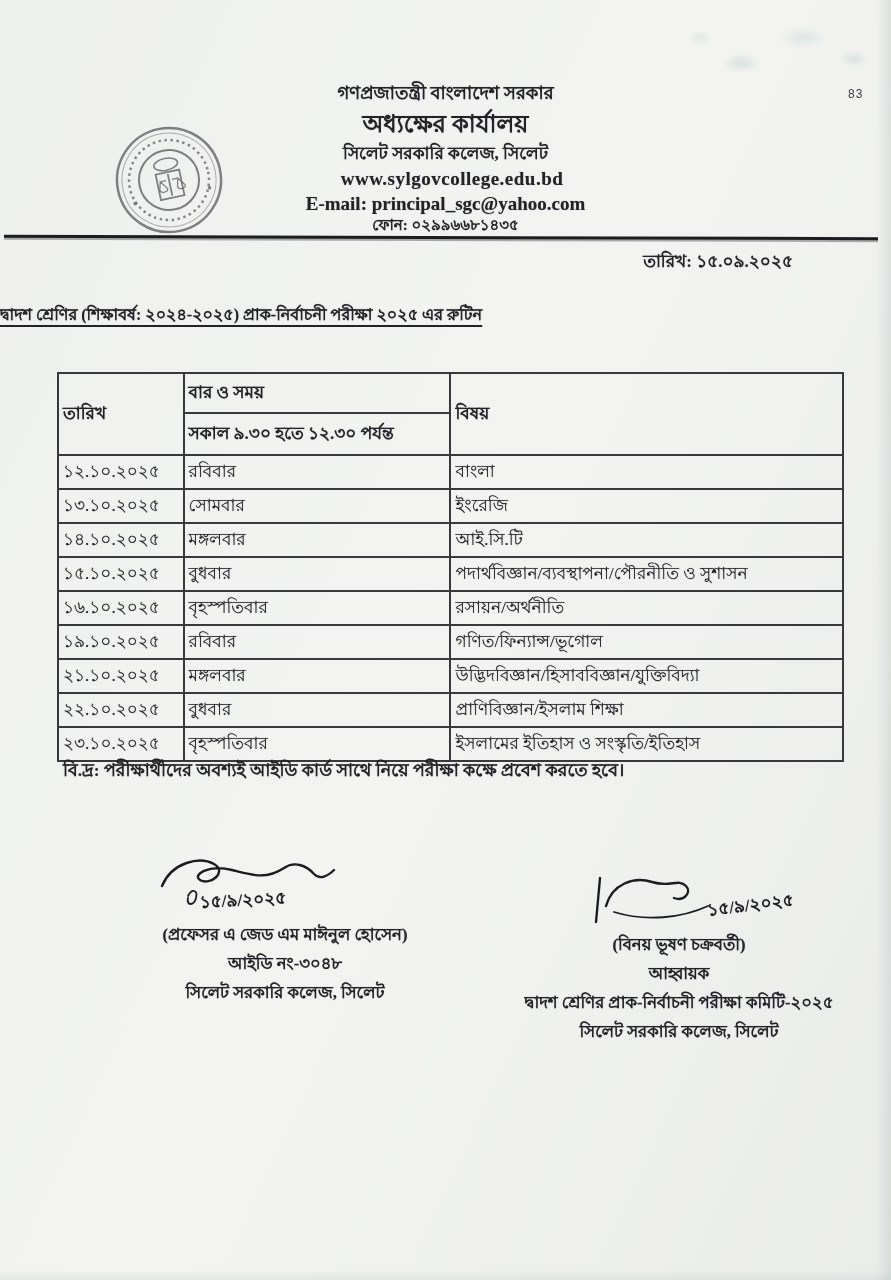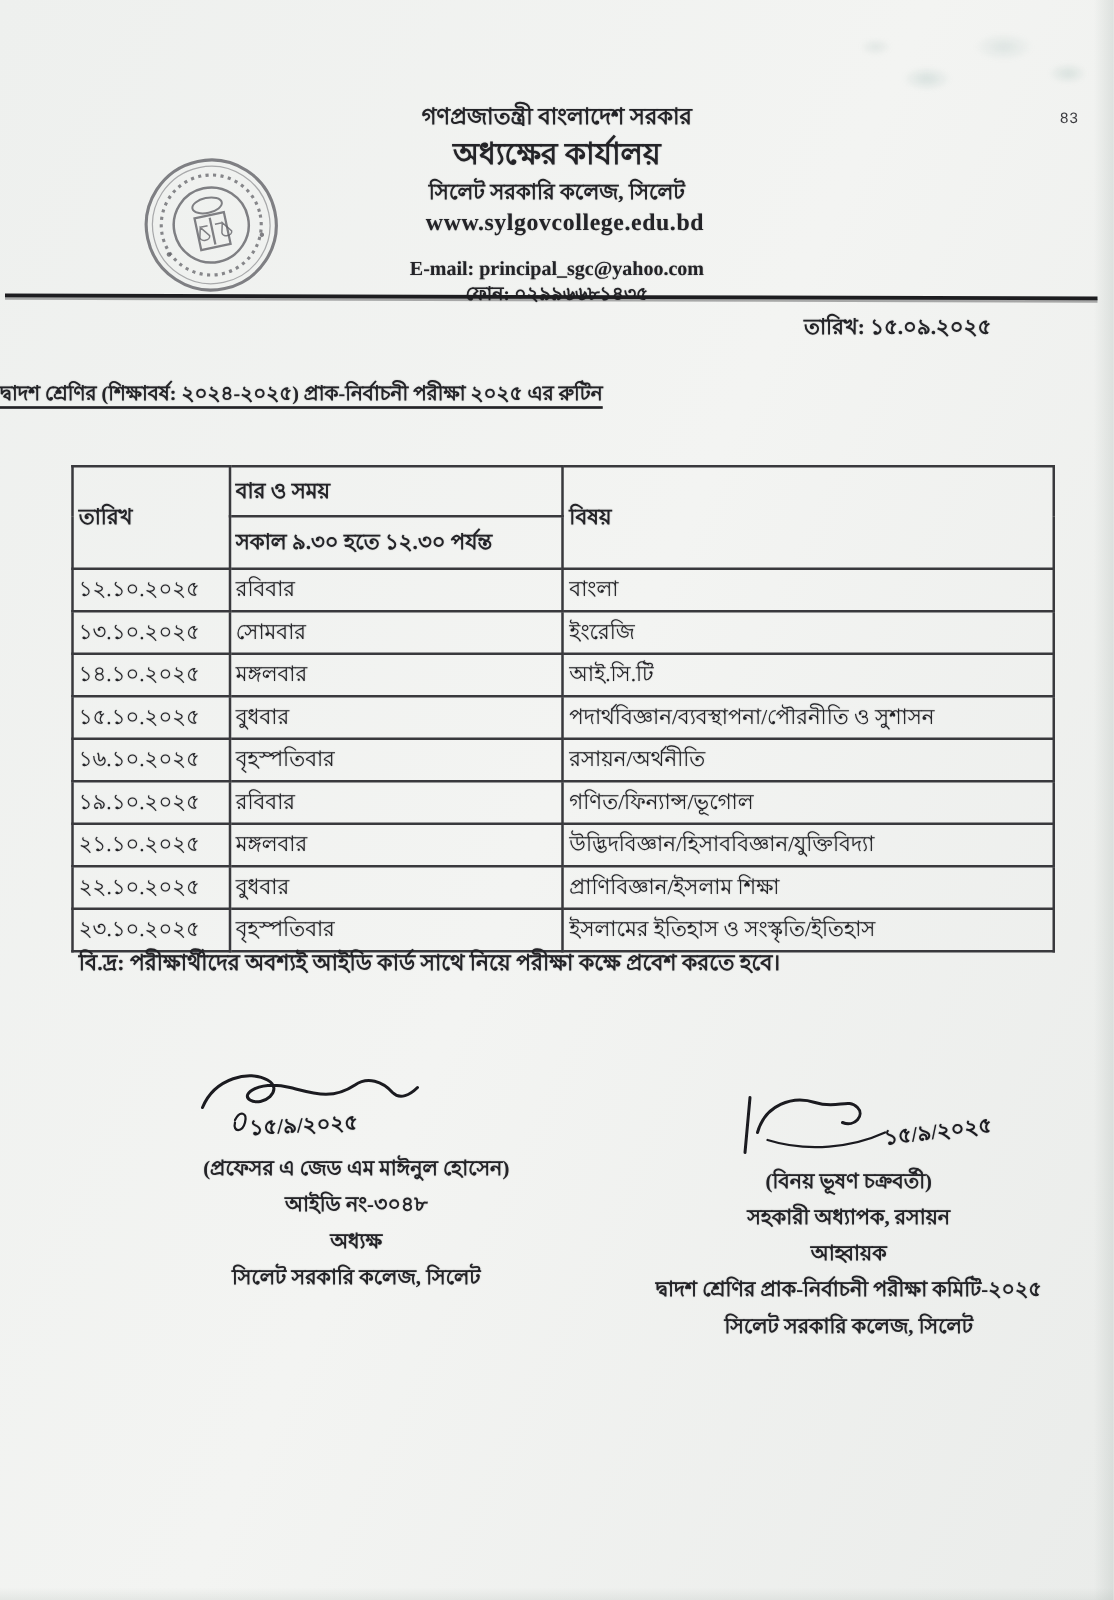--- a/index.html
+++ b/index.html
@@ -40,21 +40,21 @@
   
   .letterhead{
     position:absolute;top:82px;left:0;width:100%;
     text-align:center;line-height:1.25;
     text-shadow:0 0 1px rgba(30,30,35,.4);
   }
   .lh-govt{font-size:18px;font-weight:600;}
   .lh-office{font-size:24px;font-weight:700;margin-top:4px;}
   .lh-college{font-size:17px;font-weight:700;margin-top:4px;}
   .lh-web{font-size:19px;font-weight:700;margin-top:3px;letter-spacing:.5px;padding-left:13px;}
-  .lh-email{font-size:16px;font-weight:600;margin-top:15px;}
+  .lh-email{font-size:19px;font-weight:600;margin-top:1px;}
   .lh-phone{font-size:15px;font-weight:700;margin-top:1px;}
   
   .seal{position:absolute;top:124px;left:113px;width:112px;height:112px;opacity:.85;transform:rotate(-12deg);}
   
   .rule{
     position:absolute;top:236px;left:4px;width:874px;height:3px;
     background:#1d1d20;box-shadow:0 2px 0 rgba(29,29,32,.35);
     transform:rotate(.15deg);
   }
   .date-line{
@@ -207,31 +207,29 @@
   <p class="note">বি.দ্র: পরীক্ষার্থীদের অবশ্যই আইডি কার্ড সাথে নিয়ে পরীক্ষা কক্ষে প্রবেশ করতে হবে।</p>
 
   <div class="sig sig-left">
     <svg width="210" height="66" viewBox="0 0 210 66">
       <path class="ink" d="M14 34 C 24 10, 52 4, 66 12 C 80 20, 62 34, 52 28 C 44 23, 60 12, 84 18 C 104 23, 118 28, 136 16 C 146 9, 158 13, 166 22 C 172 28, 180 24, 186 18"></path>
       <path class="ink-thin" d="M40 44 c 4 -8, 10 -6, 8 2 c -2 8, -10 8, -8 0"></path>
       <text class="hand" x="52" y="56" transform="rotate(-3 52 56)">১৫/৯/২০২৫</text>
     </svg>
     <div>(প্রফেসর এ জেড এম মাঈনুল হোসেন)</div>
     <div>আইডি নং-৩০৪৮</div>
-    <div>অধ্যক্ষ</div>
     <div>সিলেট সরকারি কলেজ, সিলেট</div>
   </div>
 
   <div class="sig sig-right">
     <svg width="250" height="58" viewBox="0 0 250 58">
       <path class="ink" d="M10 6 L6 50"></path>
       <path class="ink" d="M16 34 C 22 12, 44 4, 62 10 C 80 16, 88 6, 96 14 C 102 20, 94 30, 84 26"></path>
       <path class="ink-thin" d="M24 40 C 56 50, 92 46, 118 34"></path>
       <text class="hand" x="118" y="44" transform="rotate(-7 118 44)">১৫/৯/২০২৫</text>
     </svg>
     <div>(বিনয় ভূষণ চক্রবর্তী)</div>
-    <div>সহকারী অধ্যাপক, রসায়ন</div>
     <div>আহ্বায়ক</div>
     <div>দ্বাদশ শ্রেণির প্রাক-নির্বাচনী পরীক্ষা কমিটি-২০২৫</div>
     <div>সিলেট সরকারি কলেজ, সিলেট</div>
   </div>
 
 </div>
 
 </body></html>

